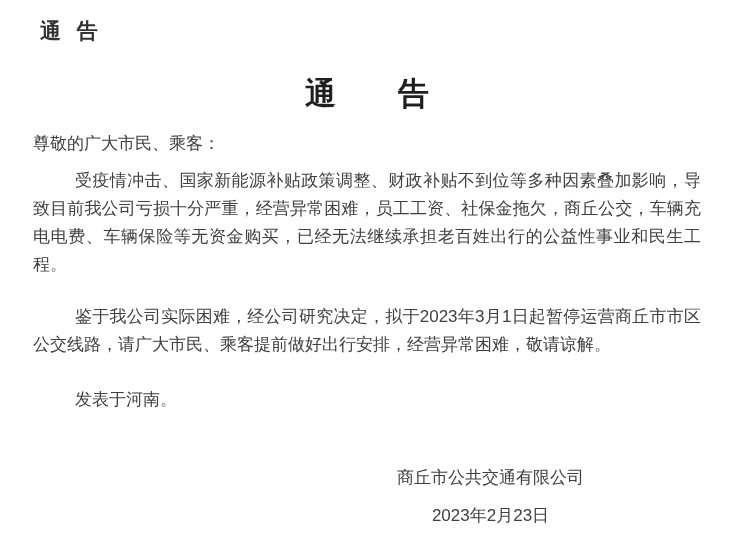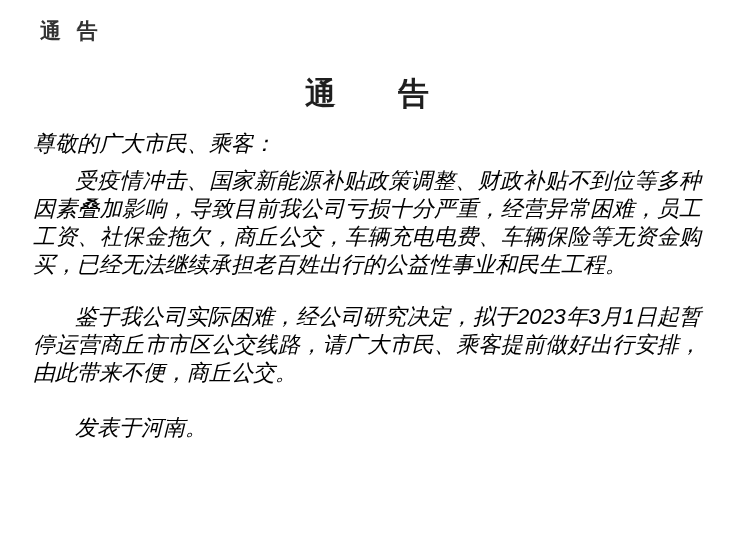--- a/index.html
+++ b/index.html
@@ -46,25 +46,24 @@
     margin-top: 27px;
     text-align: center;
     font-family: "Liberation Serif", "DejaVu Serif", serif;
     font-size: 31px;
     font-weight: 700;
     color: #1f1f1f;
     line-height: 42px;
   }
   
   .body-text {
-    color: #000000;
-    font-size: 22px;
+    color: #404040;
+    font-size: 17px;
     line-height: 28px;
     text-align: justify;
-    font-style: italic;
   }
   .salutation {
     margin-top: 15px;
   }
   .para { text-indent: 42px; }
   .para-1 { margin-top: 9px; }
   .para-2 { margin-top: 24px; }
   .closing {
     margin-top: 27px;
     text-indent: 42px;
@@ -91,18 +90,22 @@
 
   <h1 class="page-title">通 告</h1>
 
 
   <div class="article-heading">通　　告</div>
 
   <div class="body-text salutation">尊敬的广大市民、乘客：</div>
 
   <p class="body-text para para-1">受疫情冲击、国家新能源补贴政策调整、财政补贴不到位等多种因素叠加影响，导致目前我公司亏损十分严重，经营异常困难，员工工资、社保金拖欠，商丘公交，车辆充电电费、车辆保险等无资金购买，已经无法继续承担老百姓出行的公益性事业和民生工程。</p>
 
-  <p class="body-text para para-2">鉴于我公司实际困难，经公司研究决定，拟于2023年3月1日起暂停运营商丘市市区公交线路，请广大市民、乘客提前做好出行安排，由此带来不便，商丘公交。</p>
+  <p class="body-text para para-2">鉴于我公司实际困难，经公司研究决定，拟于2023年3月1日起暂停运营商丘市市区公交线路，请广大市民、乘客提前做好出行安排，经营异常困难，敬请谅解。</p>
 
   <p class="body-text closing">发表于河南。</p>
 
+  <div class="signature">
+    <div class="sig-company">商丘市公共交通有限公司</div>
+    <div class="sig-date">2023年2月23日</div>
+  </div>
 
 </div>
 
 </body></html>

